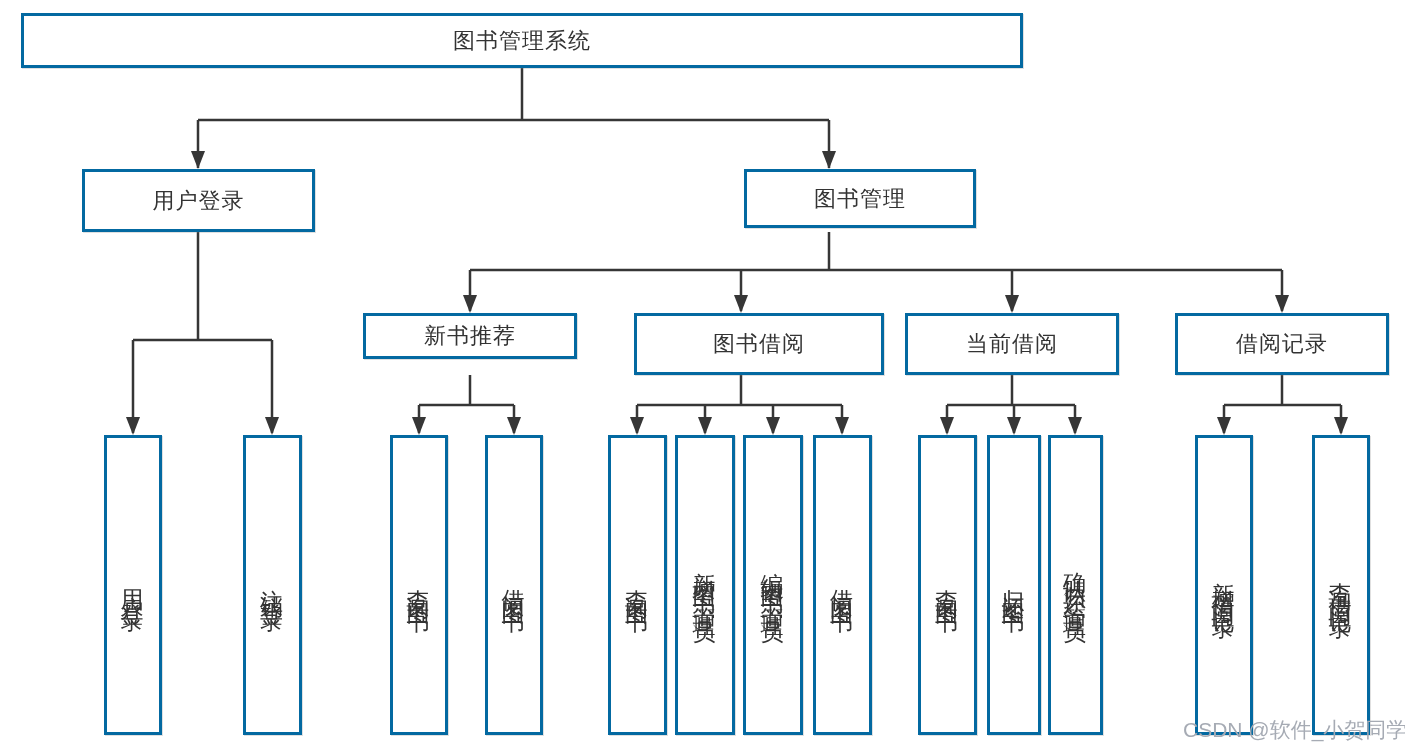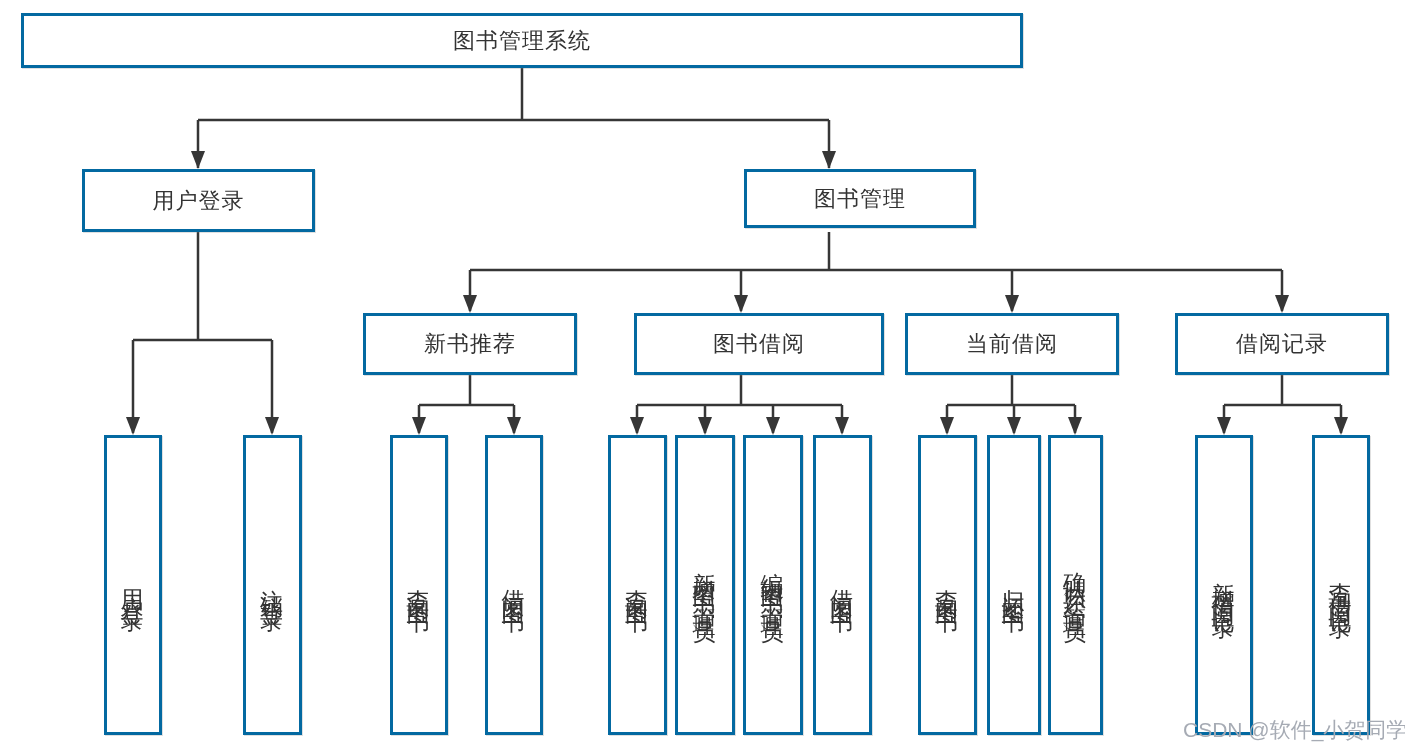--- a/index.html
+++ b/index.html
@@ -16,21 +16,21 @@
   .vbox{
     writing-mode:vertical-lr;font-size:23px;letter-spacing:7px;
     top:435px;height:300px;
   }
   
   #n-root{left:21px;top:13px;width:1002px;height:55px;}
   
   #n-user-login{left:82px;top:169px;width:233px;height:63px;}
   #n-book-mgmt{left:713px;top:169px;width:232px;height:59px;margin-left:31px;}
   
-  #n-new-book{left:363px;top:313px;width:214px;height:62px;}
+  #n-new-book{left:363px;top:313px;width:214px;height:46px;}
   #n-book-borrow{left:634px;top:313px;width:250px;height:62px;}
   #n-current-borrow{left:905px;top:313px;width:214px;height:62px;}
   #n-borrow-records{left:1175px;top:313px;width:214px;height:62px;}
   
   #l-user-login{left:104px;width:58px;}
   #l-logout{left:243px;width:59px;}
   #l-nb-query{left:390px;width:58px;}
   #l-nb-borrow{left:485px;width:58px;}
   #l-bb-query{left:608px;width:59px;}
   #l-bb-add{left:675px;width:60px;}

